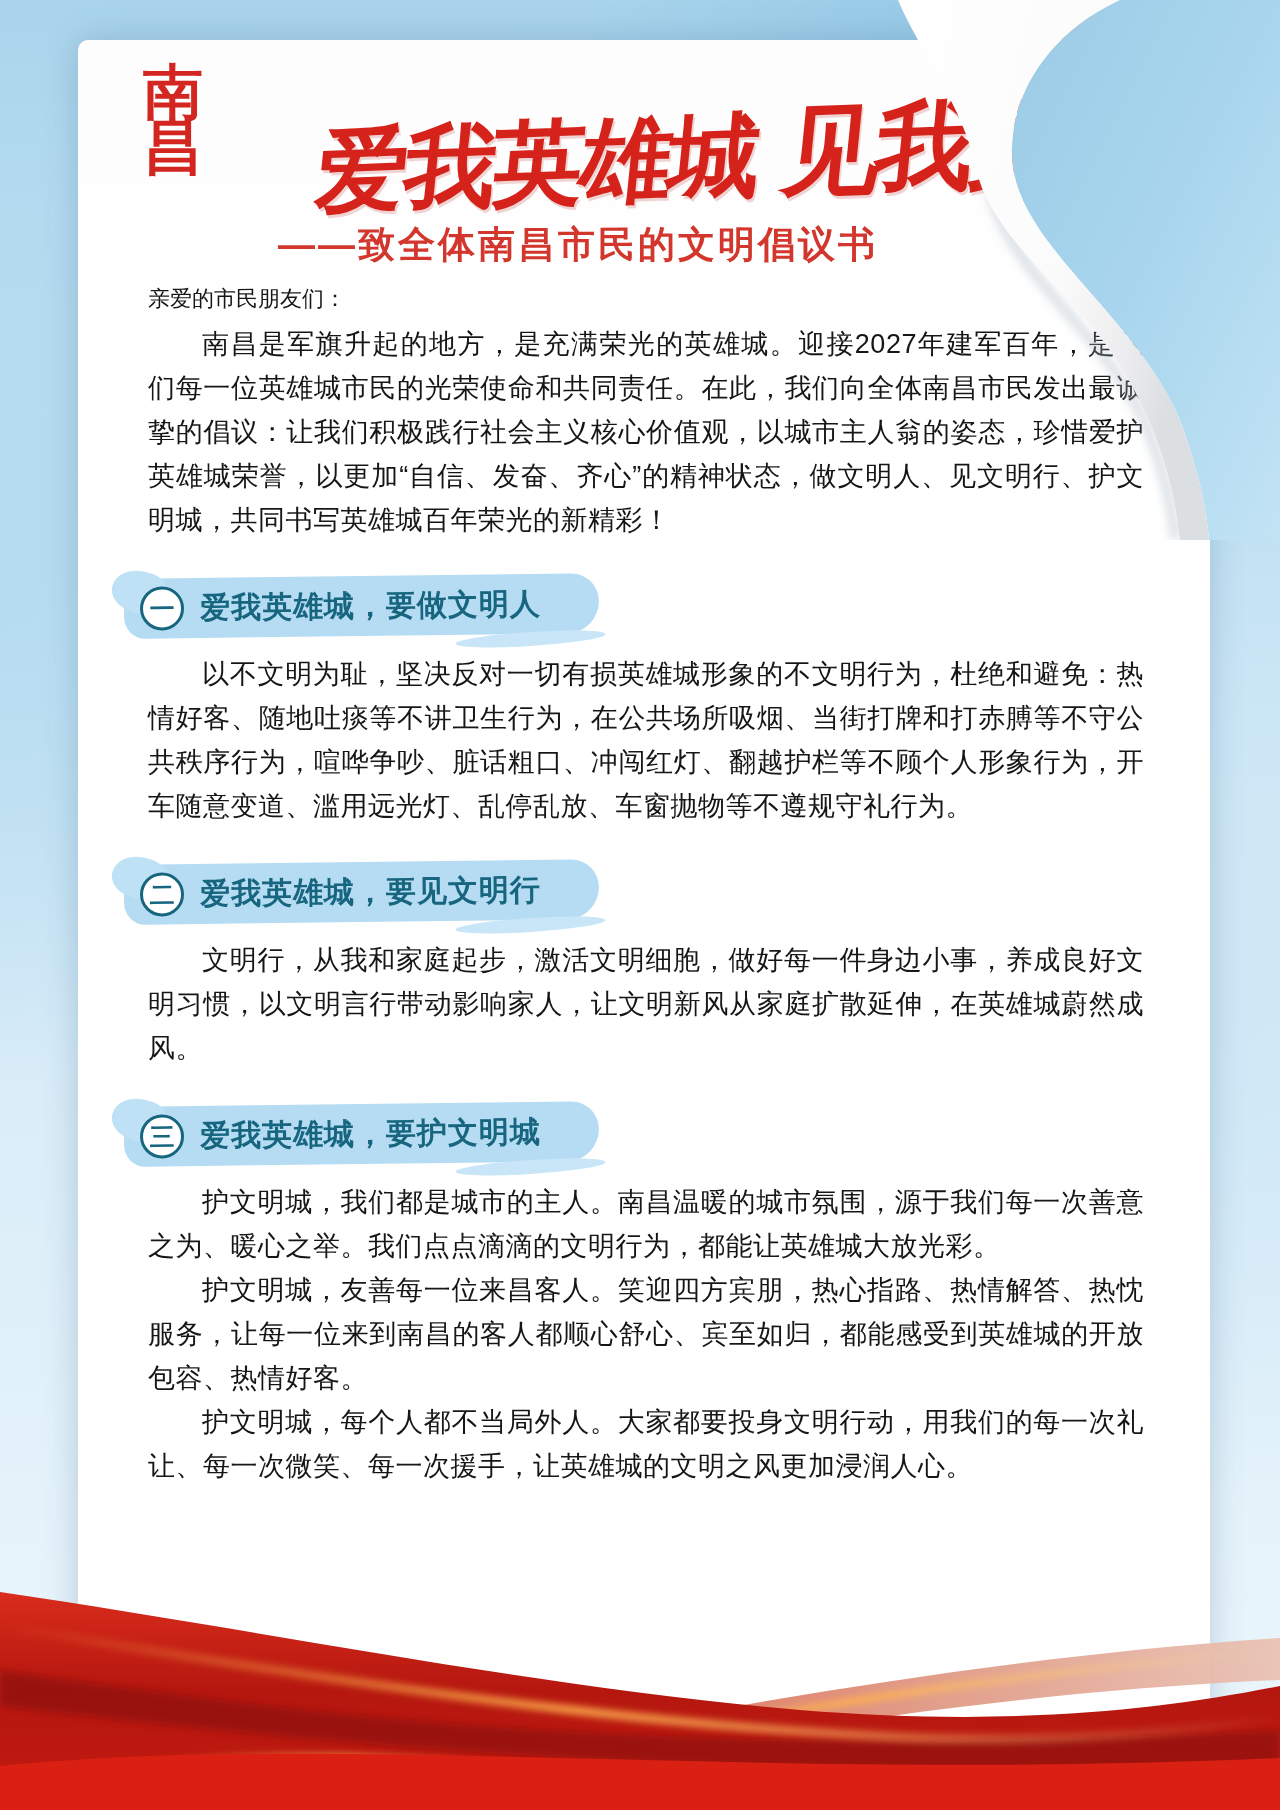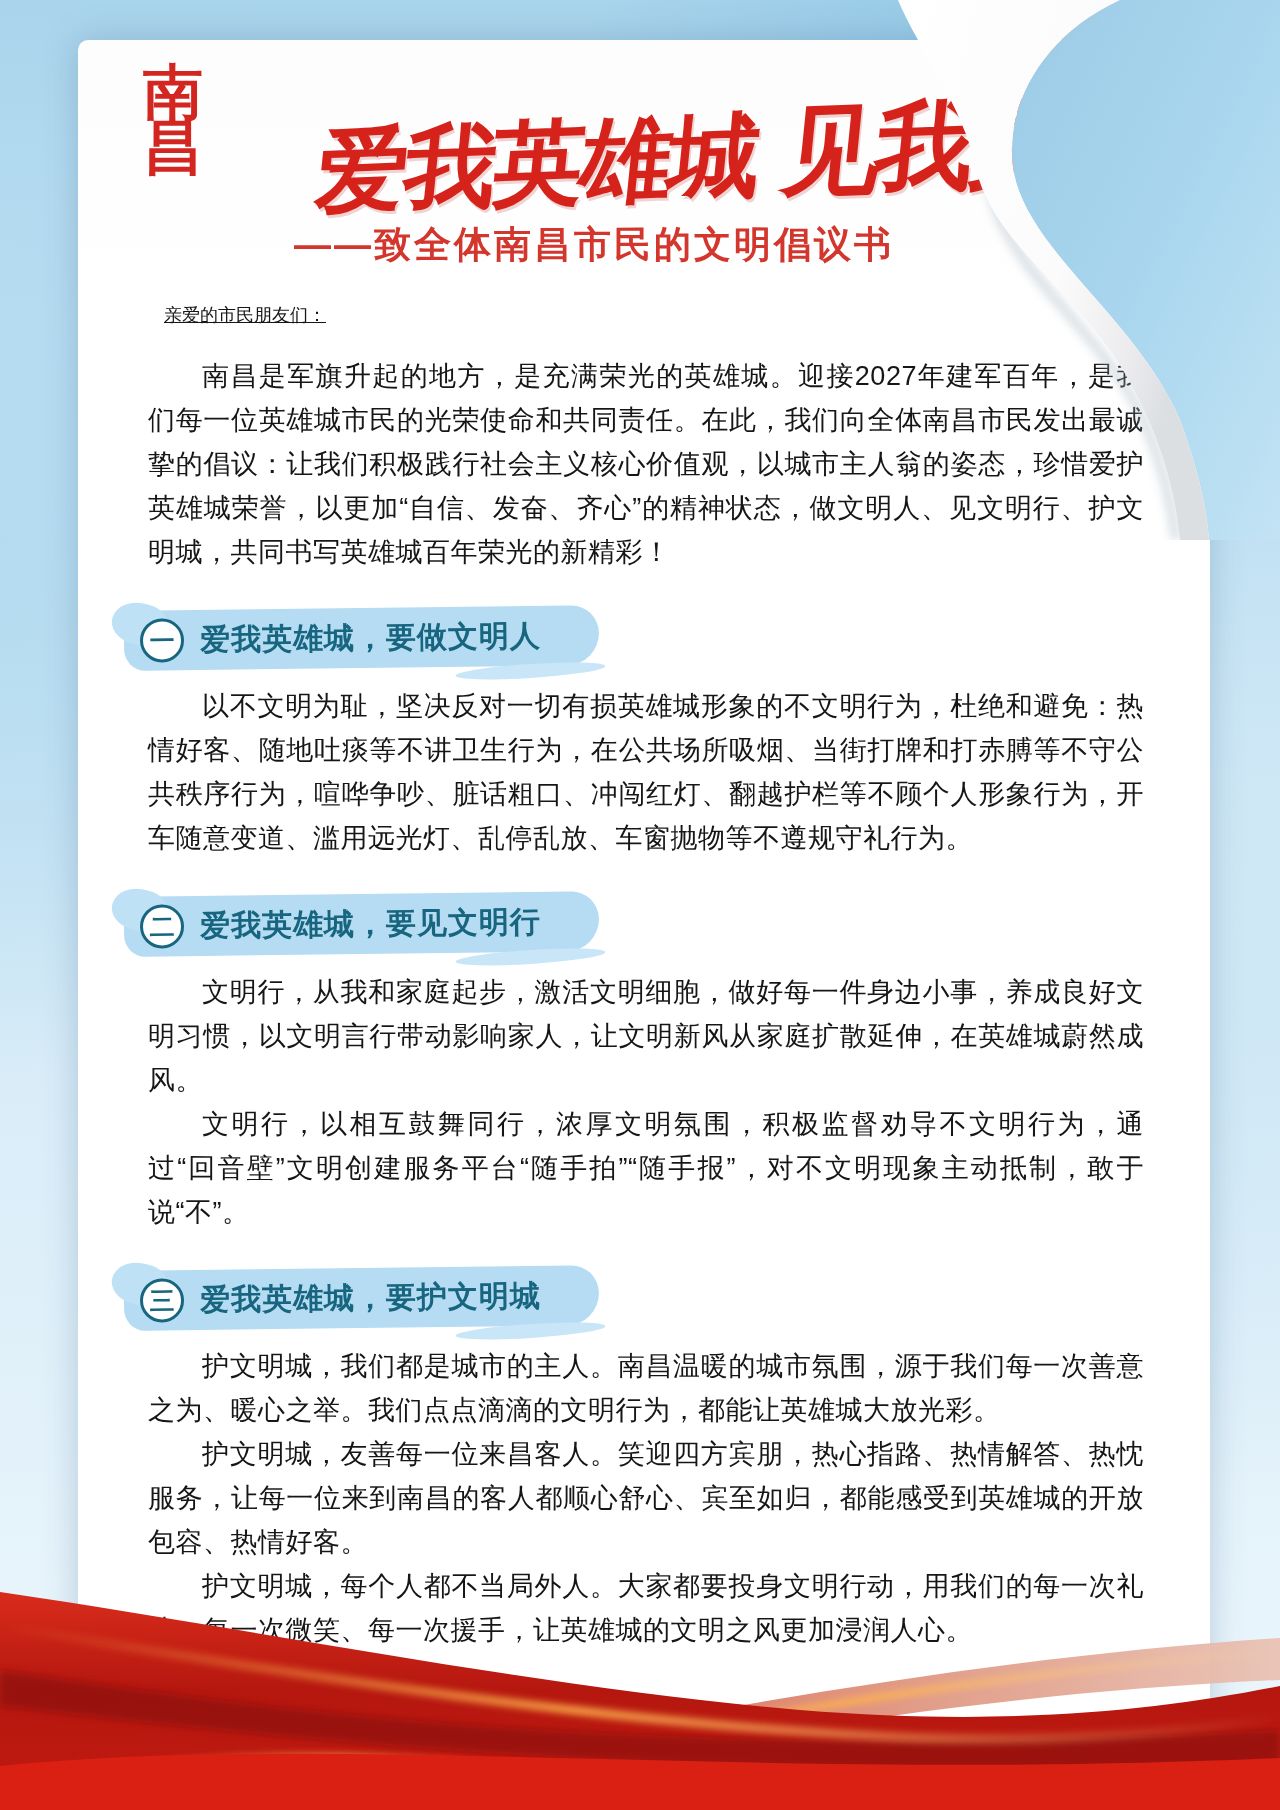--- a/index.html
+++ b/index.html
@@ -34,26 +34,26 @@
   .title{
     position:absolute;left:232px;top:66px;white-space:nowrap;
     color:#d5231b;font-weight:bold;
     transform:rotate(-2.2deg) skewX(-8deg);transform-origin:left bottom;
     text-shadow:2px 3px 0 rgba(176,22,16,.18);
   }
   .title .t1{font-size:92px;letter-spacing:-4px;}
   .title .t2{font-size:98px;letter-spacing:-4px;margin-left:26px;}
   .subtitle{
     position:absolute;left:200px;top:180px;white-space:nowrap;
-    color:#d2362c;font-size:37px;font-weight:bold;letter-spacing:3px;margin-left:16px;
+    color:#d2362c;font-size:37px;font-weight:bold;letter-spacing:3px;
   }
 
   
   .content{padding:0 66px 0 70px;color:#161616;}
-  .salutation{margin:16px;font-size:18px;line-height:46px;text-decoration:underline;}
+  .salutation{margin:0;font-size:22px;line-height:46px;}
   .para{
     margin:0;font-size:27px;line-height:44px;text-indent:2em;
     text-align:justify;letter-spacing:.5px;
   }
 
   
   .section{margin-top:34px;}
   .pill{
     position:relative;display:inline-flex;align-items:center;
     margin-left:-24px;margin-bottom:16px;
@@ -112,21 +112,20 @@
         </div>
         <p class="para">以不文明为耻，坚决反对一切有损英雄城形象的不文明行为，杜绝和避免：热情好客、随地吐痰等不讲卫生行为，在公共场所吸烟、当街打牌和打赤膊等不守公共秩序行为，喧哗争吵、脏话粗口、冲闯红灯、翻越护栏等不顾个人形象行为，开车随意变道、滥用远光灯、乱停乱放、车窗抛物等不遵规守礼行为。</p>
       </div>
 
       <div class="section">
         <div class="pill">
           <span class="num">二</span>
           <span class="head">爱我英雄城，要见文明行</span>
         </div>
         <p class="para">文明行，从我和家庭起步，激活文明细胞，做好每一件身边小事，养成良好文明习惯，以文明言行带动影响家人，让文明新风从家庭扩散延伸，在英雄城蔚然成风。</p>
-        <p class="para">文明行，以相互鼓舞同行，浓厚文明氛围，积极监督劝导不文明行为，通过“回音壁”文明创建服务平台“随手拍”“随手报”，对不文明现象主动抵制，敢于说“不”。</p>
       </div>
 
       <div class="section">
         <div class="pill">
           <span class="num">三</span>
           <span class="head">爱我英雄城，要护文明城</span>
         </div>
         <p class="para">护文明城，我们都是城市的主人。南昌温暖的城市氛围，源于我们每一次善意之为、暖心之举。我们点点滴滴的文明行为，都能让英雄城大放光彩。</p>
         <p class="para">护文明城，友善每一位来昌客人。笑迎四方宾朋，热心指路、热情解答、热忱服务，让每一位来到南昌的客人都顺心舒心、宾至如归，都能感受到英雄城的开放包容、热情好客。</p>
         <p class="para">护文明城，每个人都不当局外人。大家都要投身文明行动，用我们的每一次礼让、每一次微笑、每一次援手，让英雄城的文明之风更加浸润人心。</p>

